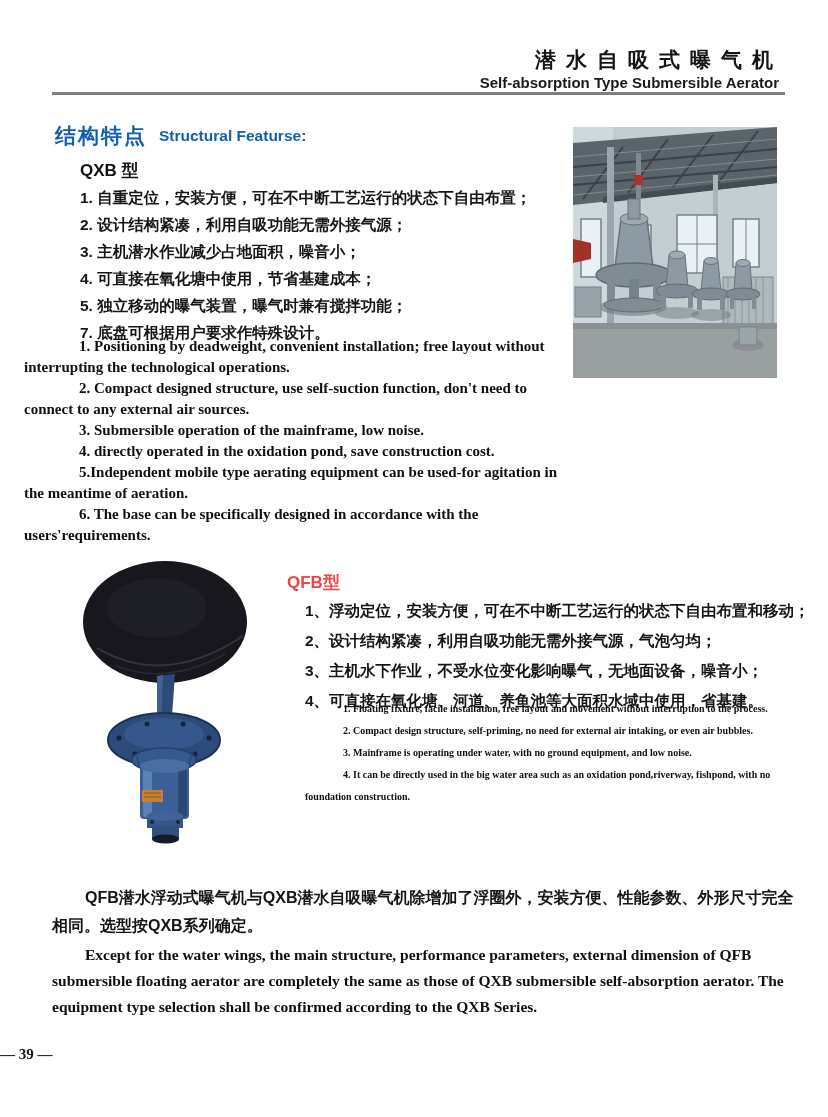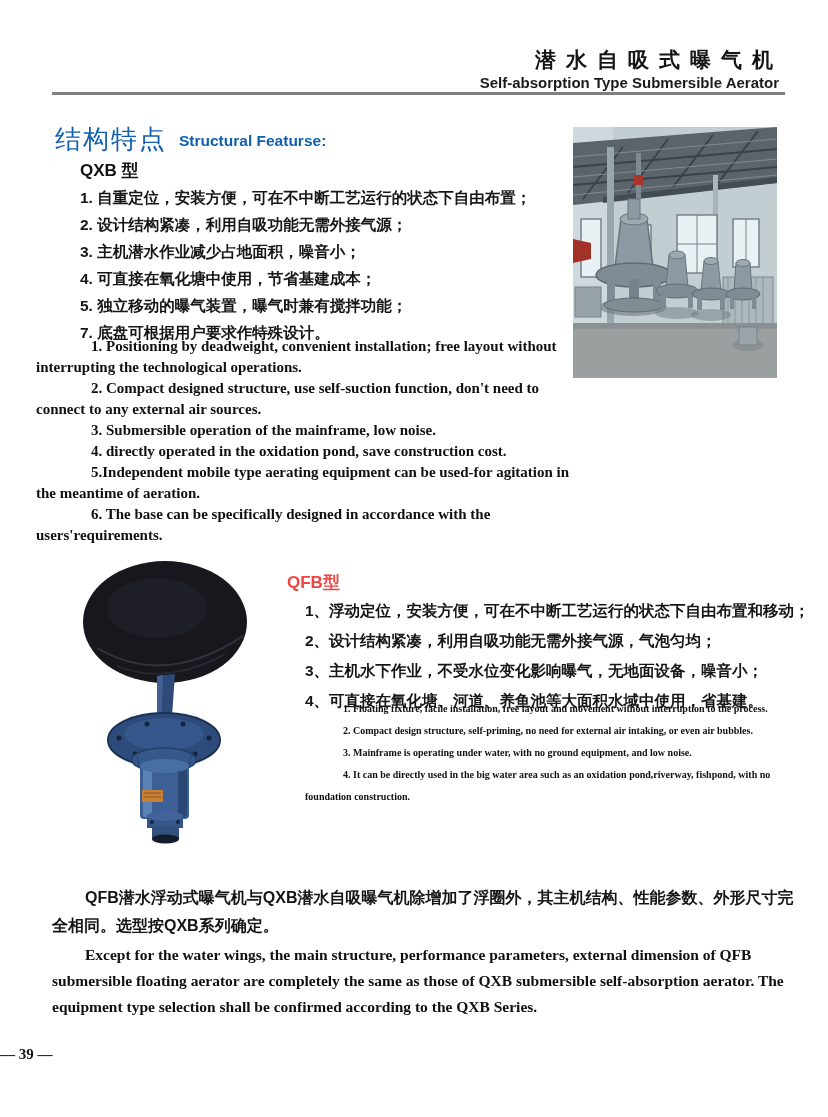--- a/index.html
+++ b/index.html
@@ -26,39 +26,39 @@
     font-size:15px; font-weight:bold; color:#1a1a1a; white-space:nowrap;
   }
   .hdr-rule {
     position:absolute; top:92px; left:52px; width:733px; height:3px;
     background:#7f7f7f;
   }
 
   
   .sec-title { position:absolute; top:122px; left:55px; white-space:nowrap; }
   .sec-title .cn {
-    font-size:26px; font-weight:normal; color:#1160ae; letter-spacing:2px;
+    font-size:21px; font-weight:bold; color:#1160ae; letter-spacing:2px;
   }
   .sec-title .en {
     font-size:15.5px; font-weight:bold; color:#1160ae; margin-left:12px;
     position:relative; top:-2px;
   }
 
   
   .qxb-head {
     position:absolute; top:159px; left:80px;
     font-size:17px; font-weight:bold; color:#111;
   }
   .qxb-cn {
     position:absolute; top:184px; left:80px; width:500px;
     font-size:15.5px; font-weight:700; color:#161616;
   }
   .qxb-cn p { line-height:27px; white-space:nowrap; }
   .qxb-en {
-    position:absolute; top:336px; left:36px; width:542px;
+    position:absolute; top:336px; left:24px; width:542px;
     font-family:"Liberation Serif", serif;
     font-size:15px; color:#101010; font-weight:600;
   }
   .qxb-en p { line-height:21px; text-indent:55px; }
 
   
   .qfb-head {
     position:absolute; top:571px; left:287px;
     font-size:17px; font-weight:bold; color:#ef4444;
   }
@@ -288,18 +288,18 @@
     <p>3、主机水下作业，不受水位变化影响曝气，无地面设备，噪音小；</p>
     <p>4、可直接在氧化塘、河道、养鱼池等大面积水域中使用，省基建。</p>
   </div>
   <div class="qfb-en">
     <p>1. Floating fixture, facile installation, free layout and movement without interruption to the process.</p>
     <p>2. Compact design structure, self-priming, no need for external air intaking, or even air bubbles.</p>
     <p>3. Mainframe is operating under water, with no ground equipment, and low noise.</p>
     <p>4. It can be directly used in the big water area such as an oxidation pond,riverway, fishpond, with no foundation construction.</p>
   </div>
 
-  <div class="foot-cn">QFB潜水浮动式曝气机与QXB潜水自吸曝气机除增加了浮圈外，其主机结构、性能参数、外形尺寸完全相同。选型按QXB系列确定。</div>
+  <div class="foot-cn">QFB潜水浮动式曝气机与QXB潜水自吸曝气机除增加了浮圈外，安装方便、性能参数、外形尺寸完全相同。选型按QXB系列确定。</div>
   <div class="foot-en">Except for the water wings, the main structure, performance parameters, external dimension of QFB submersible floating aerator are completely the same as those of QXB submersible self-absorption aerator. The equipment type selection shall be confirmed according to the QXB Series.</div>
 
   <div class="page-num">— 39 —</div>
 
 </div>
 
 </body></html>

